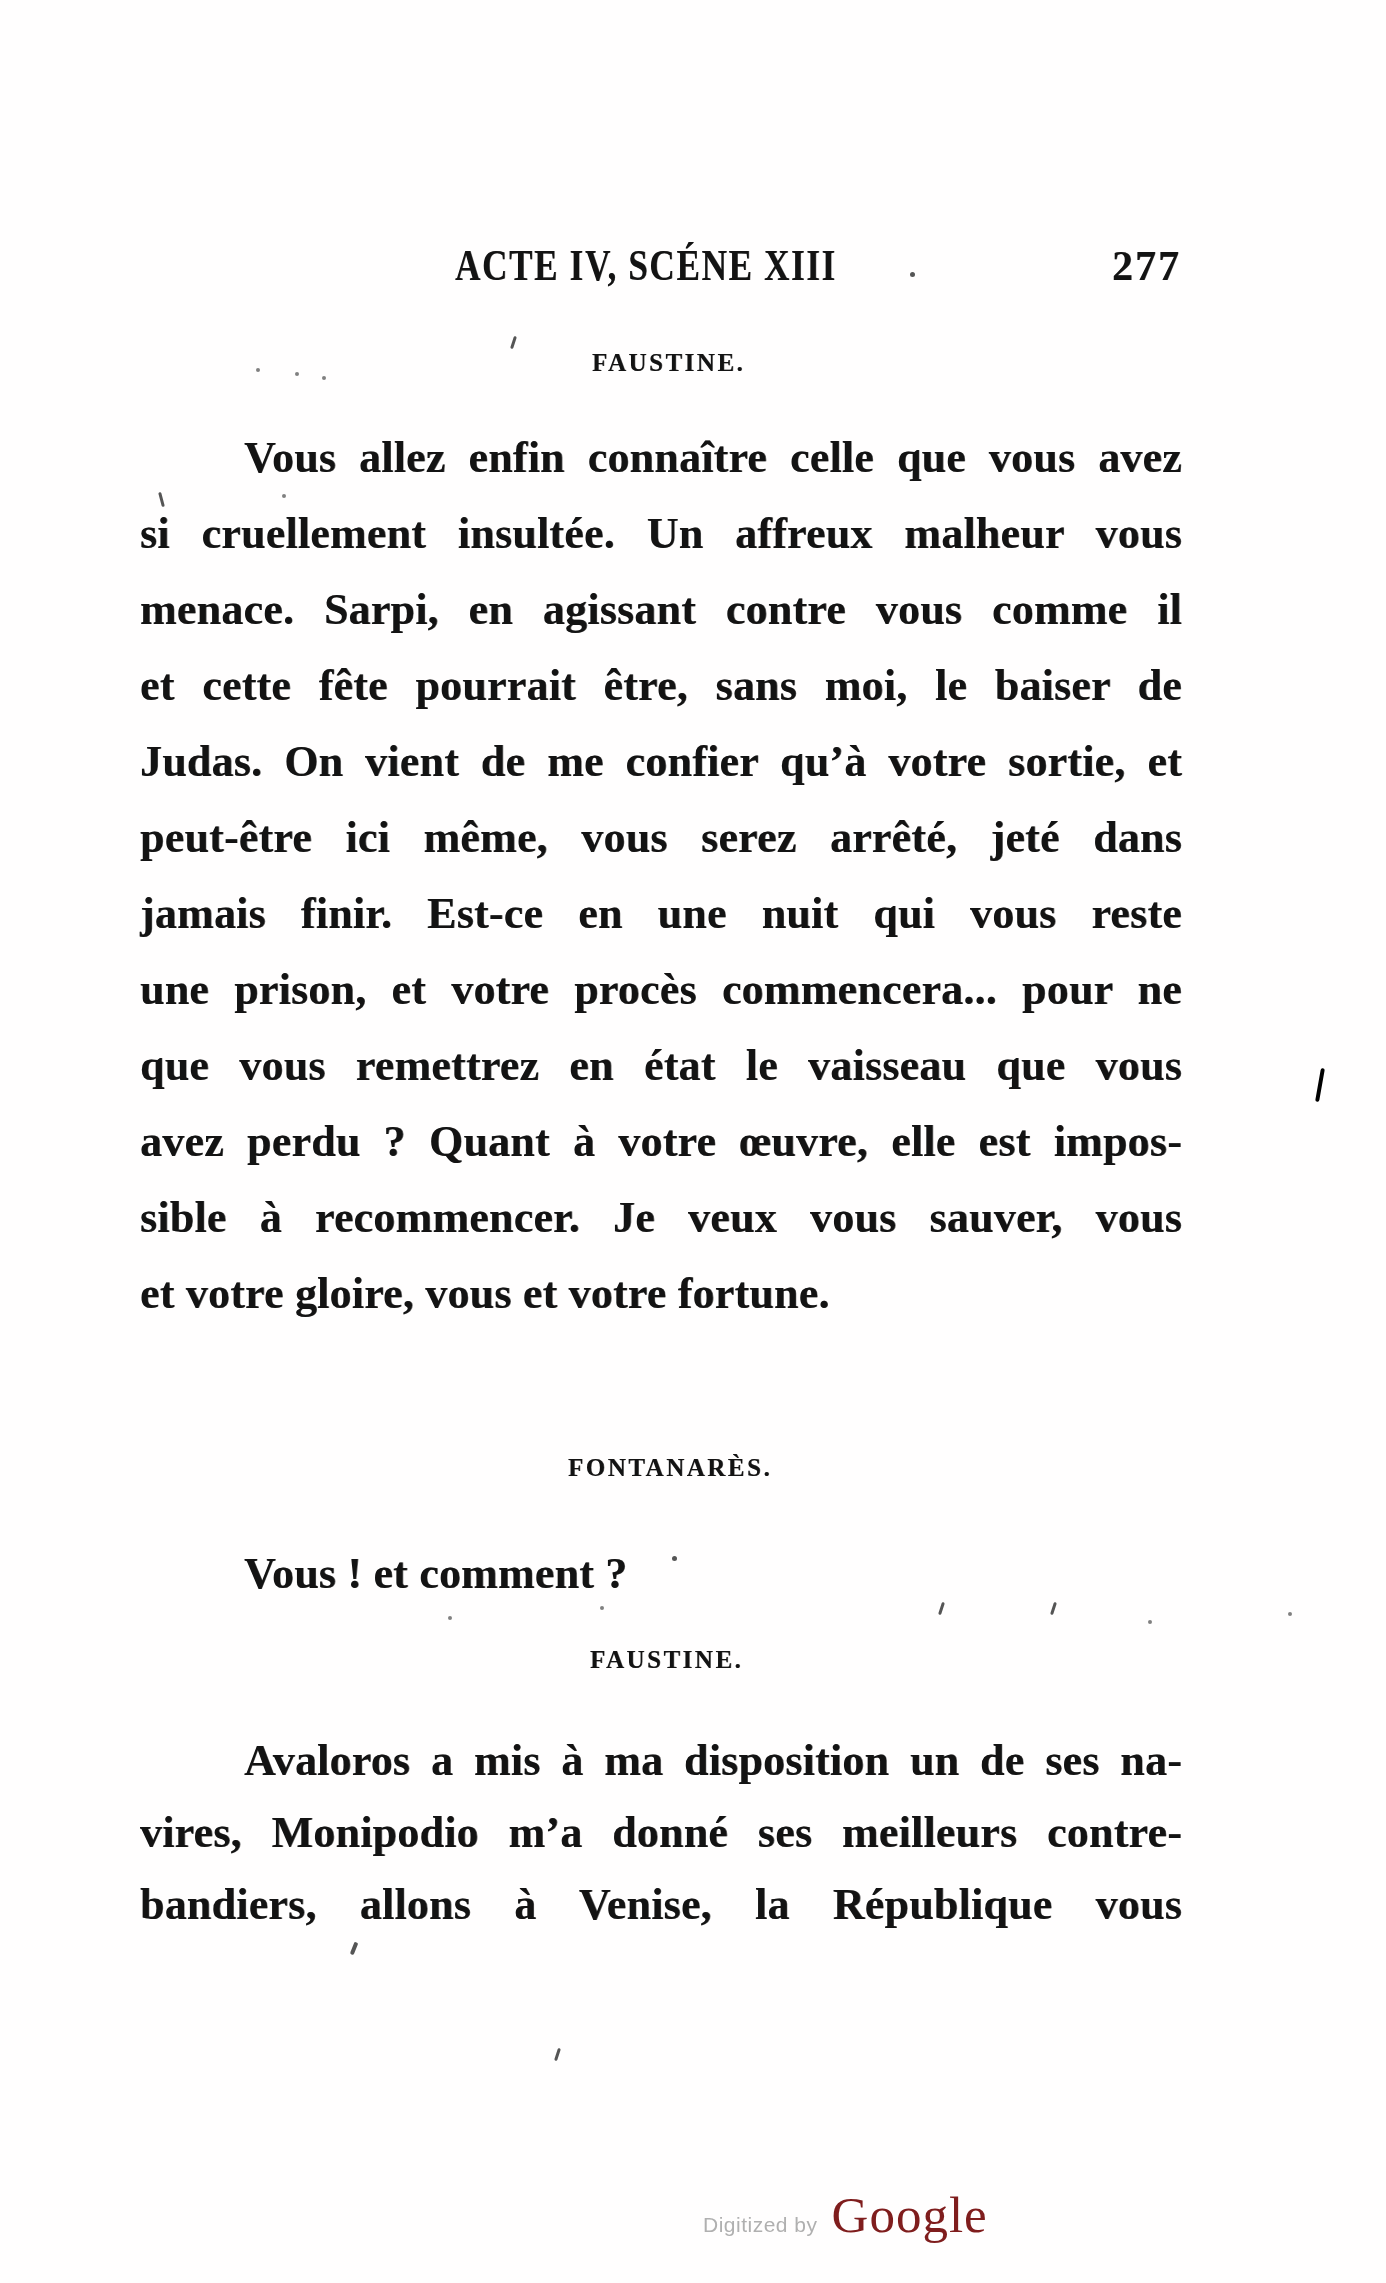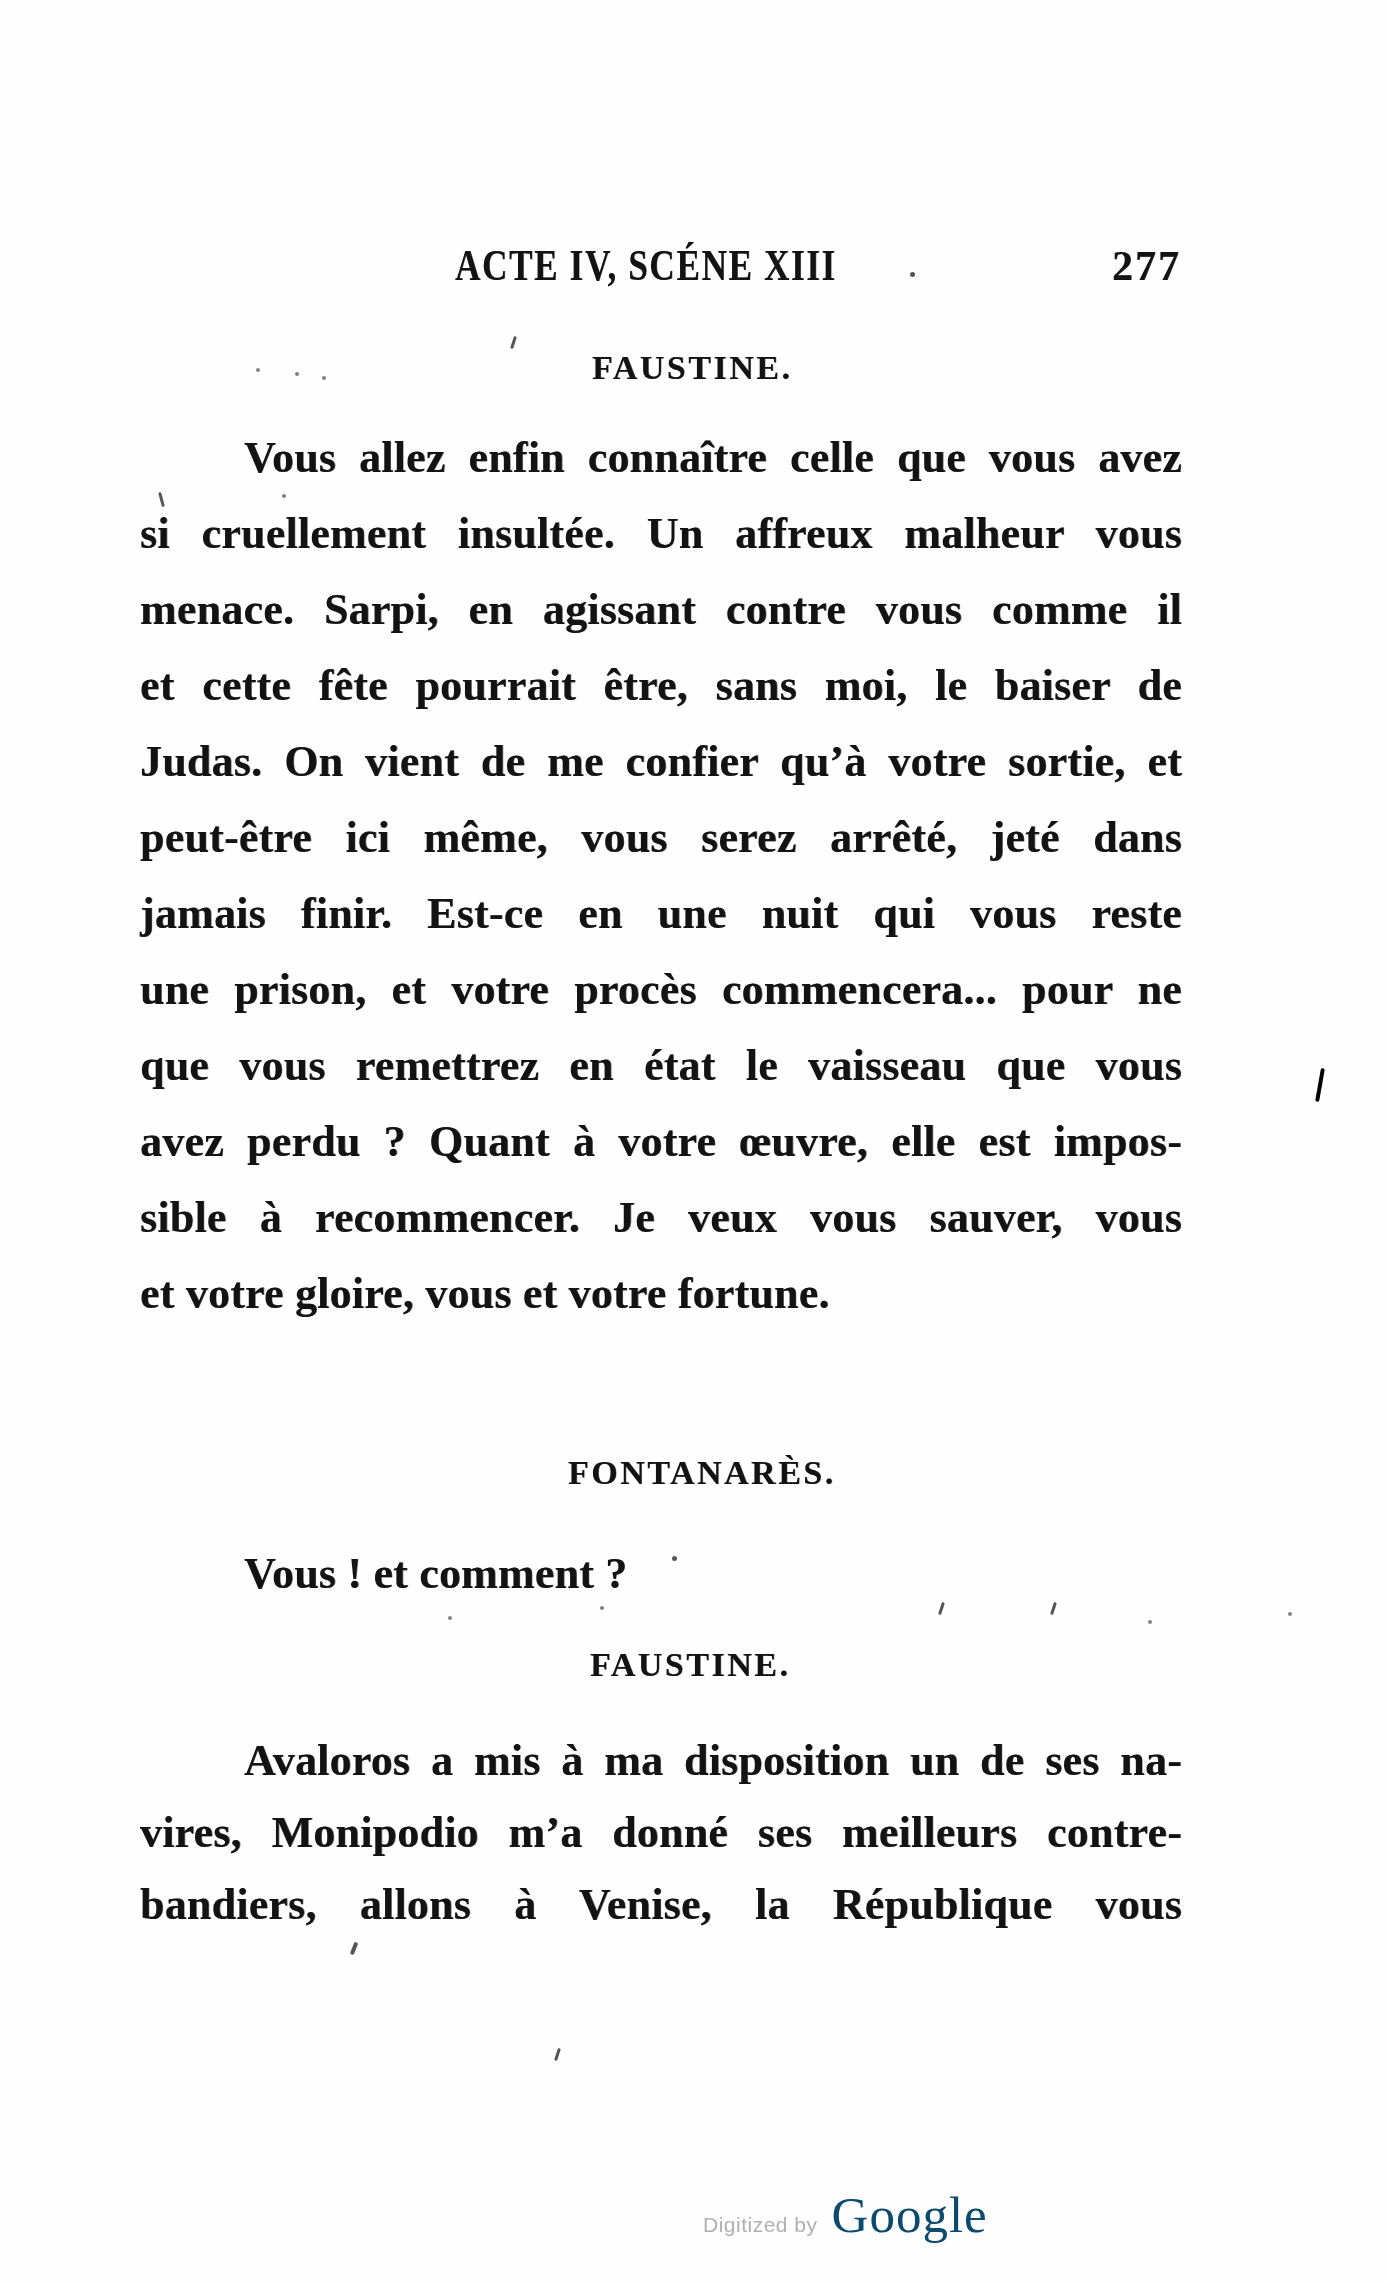--- a/index.html
+++ b/index.html
@@ -22,21 +22,21 @@
     text-shadow:0.6px 0.4px 0 rgba(0,0,0,0.5);
   }
   .page-number{
     position:absolute;left:1112px;top:242px;
     font-size:42px;font-weight:bold;letter-spacing:2px;
     text-shadow:0.6px 0.4px 0 rgba(0,0,0,0.5);
   }
   
   .speaker{
     position:absolute;
-    font-size:34px;font-weight:bold;letter-spacing:2.5px;
+    font-size:25px;font-weight:bold;letter-spacing:2.5px;
     white-space:nowrap;
     text-shadow:0.5px 0.3px 0 rgba(0,0,0,0.5);
   }
   .speaker.s1{left:592px;top:349px;}
   .speaker.s2{left:568px;top:1454px;}
   .speaker.s3{left:590px;top:1646px;}
   
   .para{position:absolute;left:140px;width:1042px;}
   .para.p1{top:420px;}
   .para.p2{top:1544px;}
@@ -57,21 +57,21 @@
   .watermark{
     position:absolute;left:703px;top:2186px;
     display:flex;align-items:baseline;gap:14px;
   }
   .wm-prefix{
     font-family:"Liberation Sans","DejaVu Sans",sans-serif;
     font-size:21px;color:#b0b0b0;letter-spacing:0.5px;
   }
   .wm-logo{
     font-family:"Liberation Serif","DejaVu Serif",serif;
-    font-size:51px;color:#0c4a6e;letter-spacing:1px;
+    font-size:51px;color:#7f1d1d;letter-spacing:1px;
   }
   
   .art{position:absolute;background:#2b2b2b;opacity:.8;}
   .art.dot4{width:5px;height:5px;border-radius:50%;}
   .art.dot3{width:4px;height:4px;border-radius:50%;opacity:.6;}
   .art.tick{width:3px;height:13px;border-radius:2px;transform:rotate(18deg);}
   .art.tickL{width:3px;height:15px;border-radius:2px;transform:rotate(-15deg);}
   .art.slash{width:4px;height:34px;background:#000;border-radius:2px;transform:rotate(10deg);opacity:1;}
   .art.comma{width:4px;height:13px;border-radius:2px 2px 3px 3px;transform:rotate(22deg);}
 </style>

